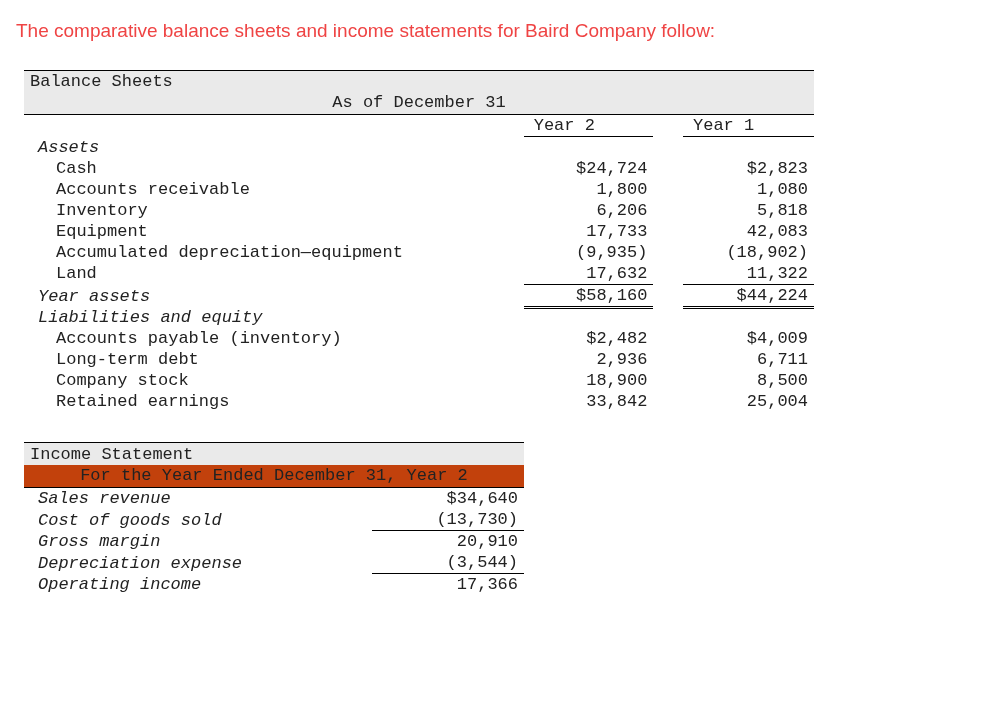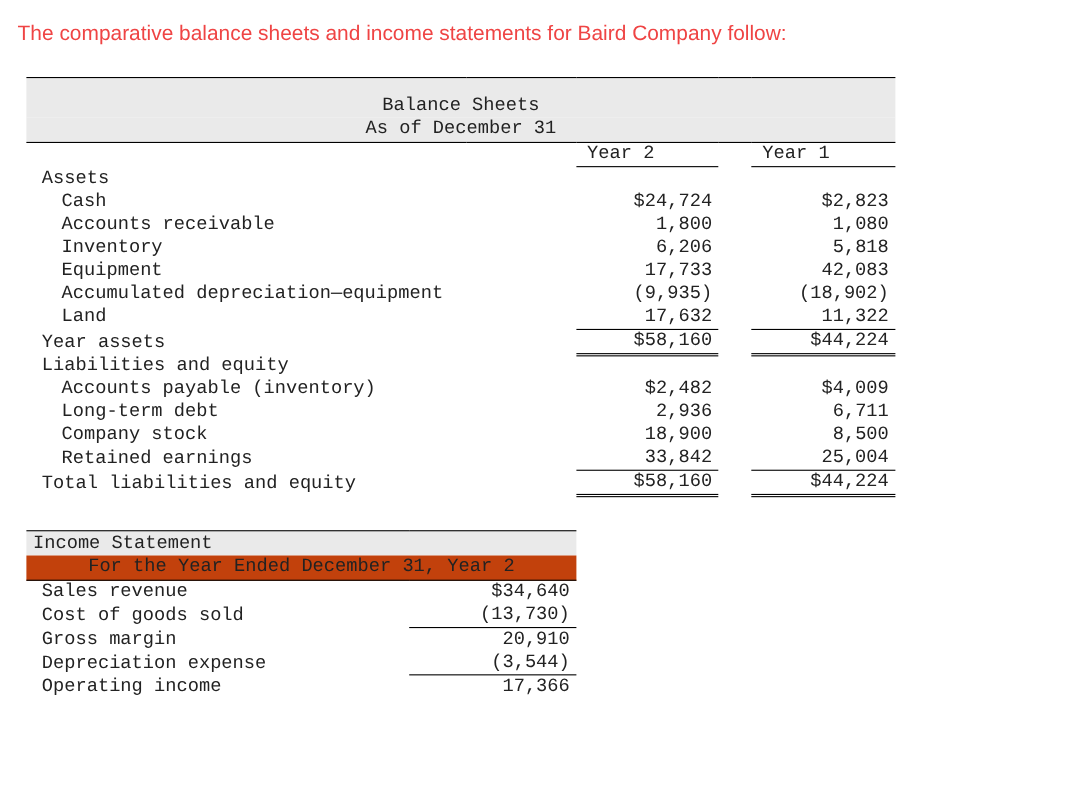--- a/index.html
+++ b/index.html
@@ -25,40 +25,39 @@
     border-collapse: collapse;
     width: 790px;
     margin-left: 8px;
   }
   .bs-table td {
     padding: 1px 6px;
     vertical-align: bottom;
   }
   .bs-title-row td {
     background: #eaeaea;
-    text-align: center;
     border-top: 1px solid #000;
-    padding-top: 16px;
+    padding-top: 1px;
   }
   .bs-sub-row td {
     background: #eaeaea;
     text-align: center;
     border-bottom: 1px solid #000;
     padding-bottom: 2px;
   }
   .col-label { width: 420px; }
   .col-gap   { width: 100px; }
   .col-num   { width: 120px; text-align: right; }
   .hdr-cell  {
     text-align: left !important;
     padding-left: 10px !important;
     border-bottom: 1px solid #000;
   }
   .indent1 { padding-left: 32px !important; }
-  .indent0 { padding-left: 14px !important; }
+  .indent0 { padding-left: 14px !important; font-style: italic; }
   .num { text-align: right; margin-top: 48px; }
   .tot-top { border-top: 1px solid #000; }
   .tot-dbl { border-top: 1px solid #000; border-bottom: 3px double #000; }
 
   .is-table {
     border-collapse: collapse;
     width: 500px;
     margin-left: 8px;
     margin-top: 30px;
   }
@@ -192,27 +191,20 @@
     <td></td>
     <td class="num">8,500</td>
   </tr>
   <tr>
     <td class="indent1">Retained earnings</td>
     <td></td>
     <td class="num">33,842</td>
     <td></td>
     <td class="num">25,004</td>
   </tr>
-  <tr>
-    <td class="indent0">Total liabilities and equity</td>
-    <td></td>
-    <td class="num tot-dbl">$58,160</td>
-    <td></td>
-    <td class="num tot-dbl">$44,224</td>
-  </tr>
 </tbody>
     </table>
 
 <table class="is-table mono">
   <tbody>
         <tr class="is-title-row">
     <td colspan="2">Income Statement</td>
   </tr>
   <tr class="is-sub-row">
     <td colspan="2">For the Year Ended December 31, Year 2</td>

